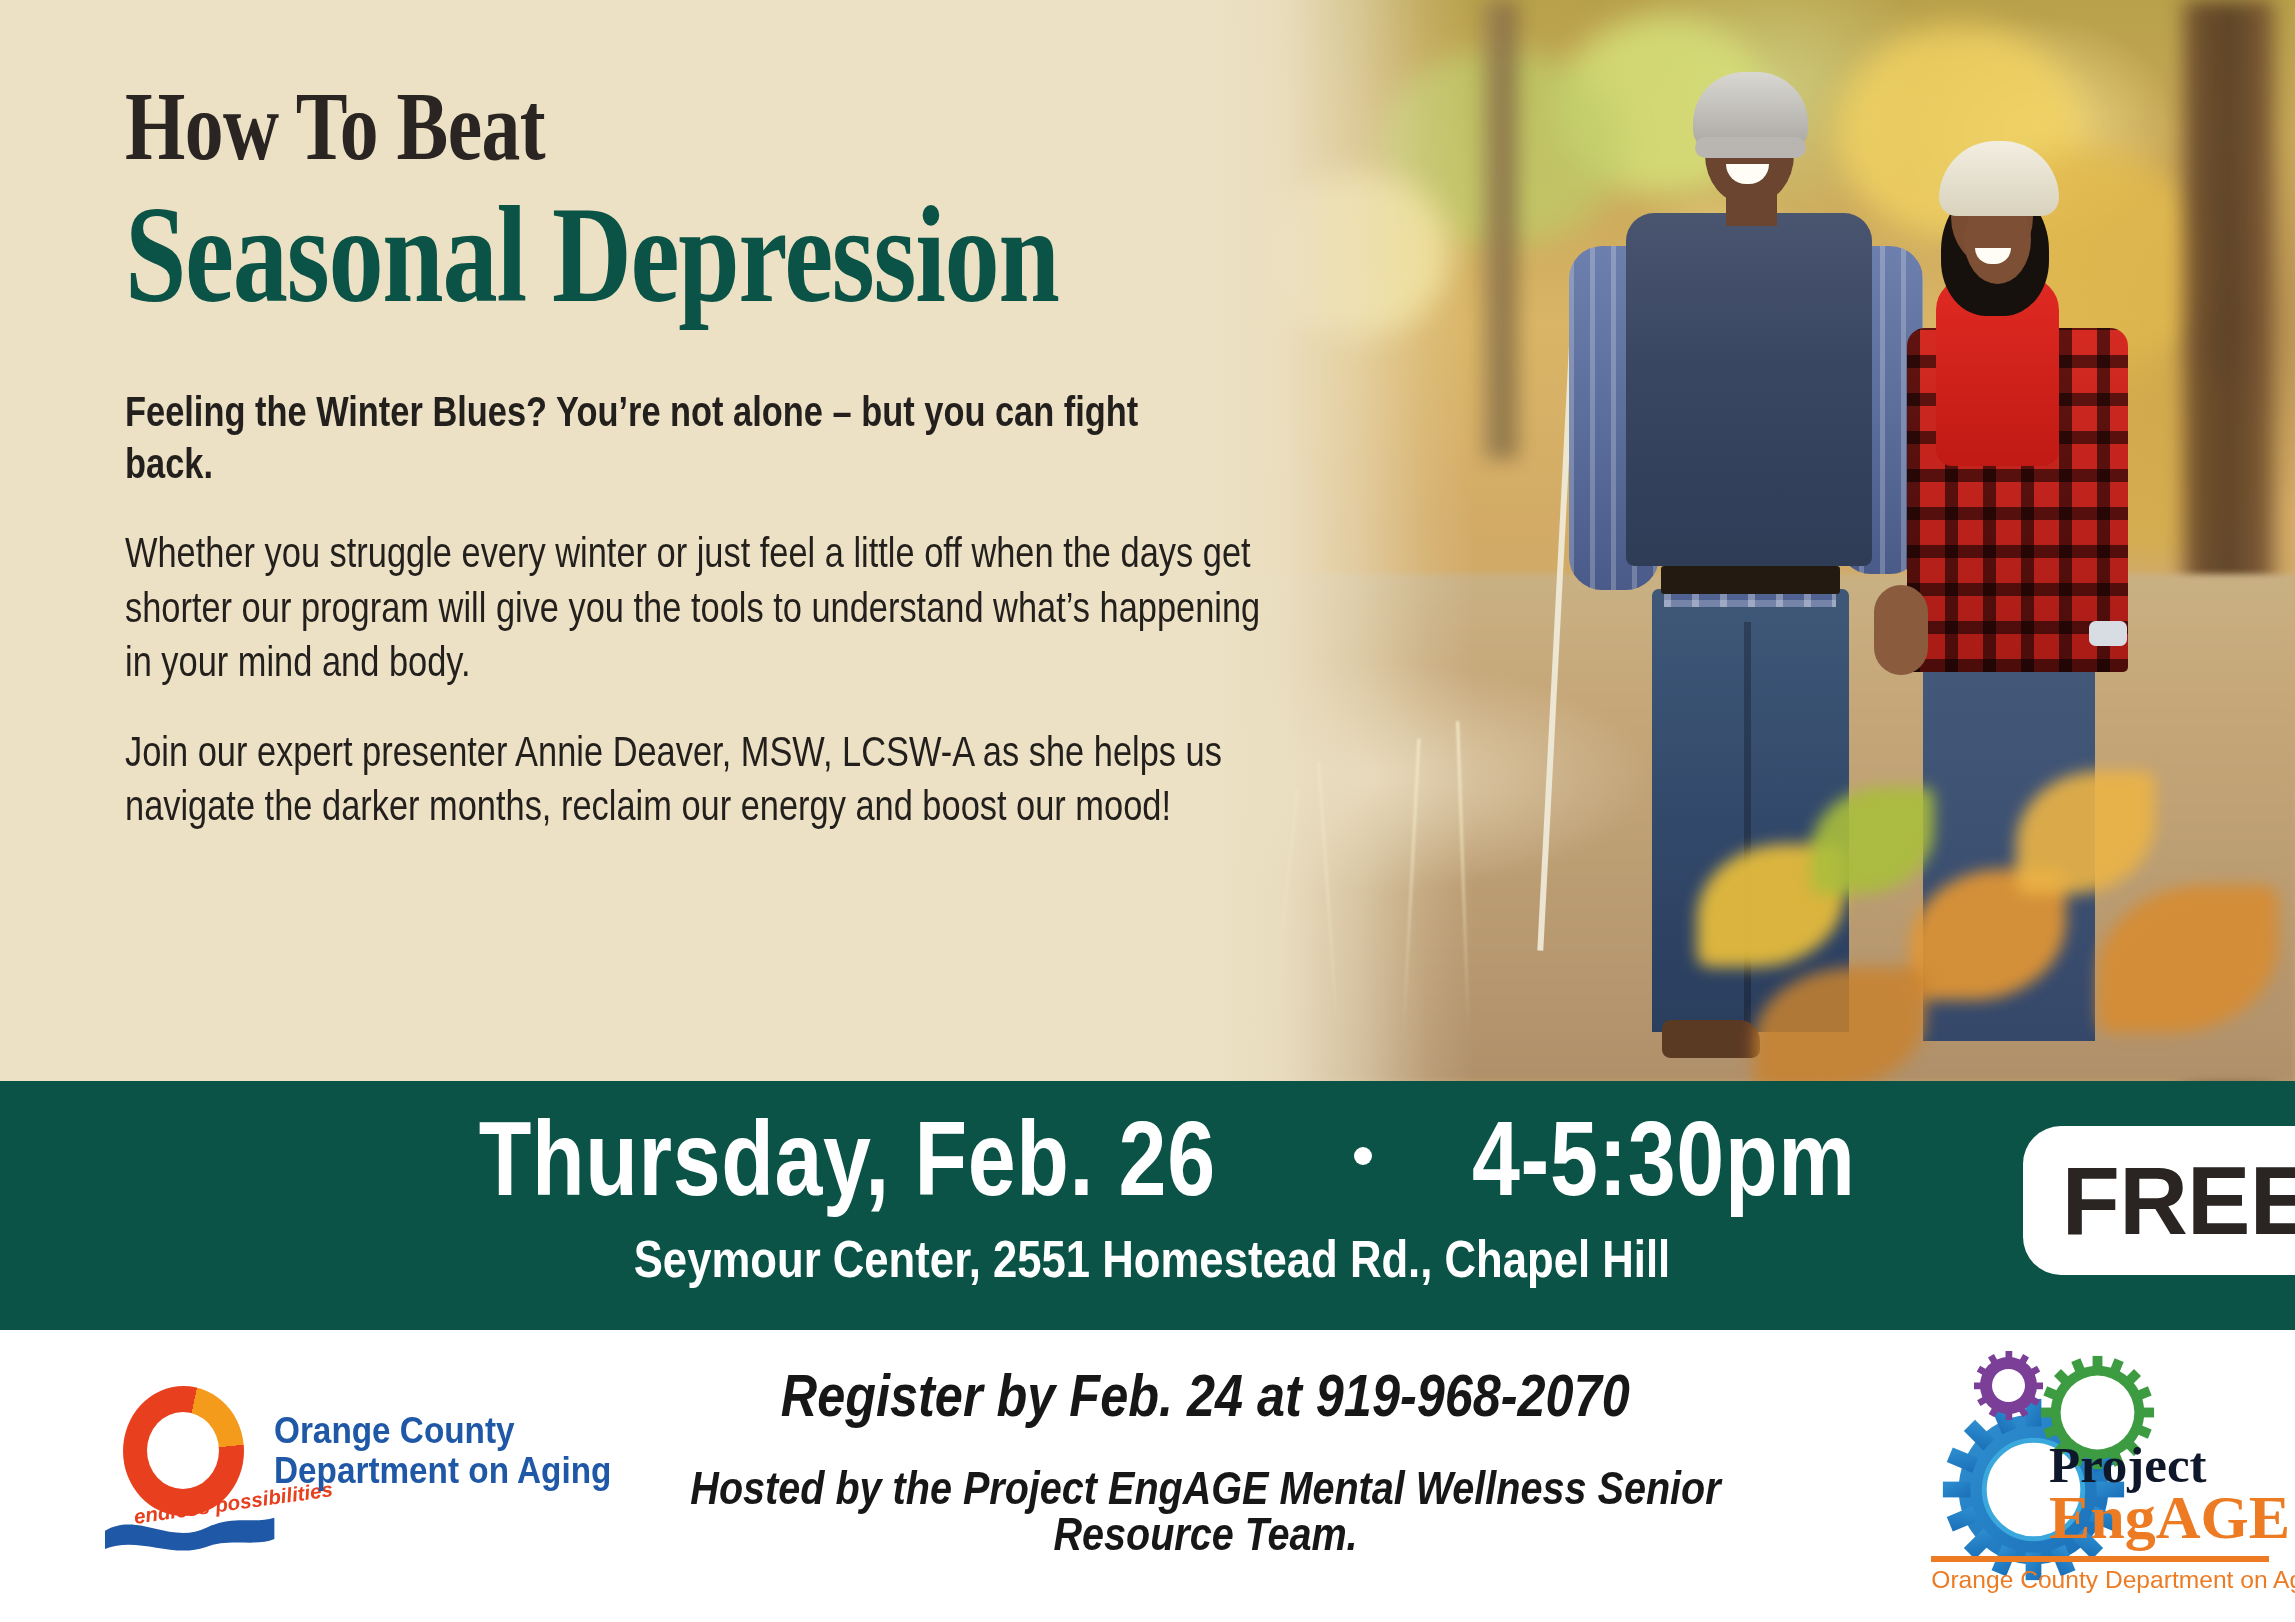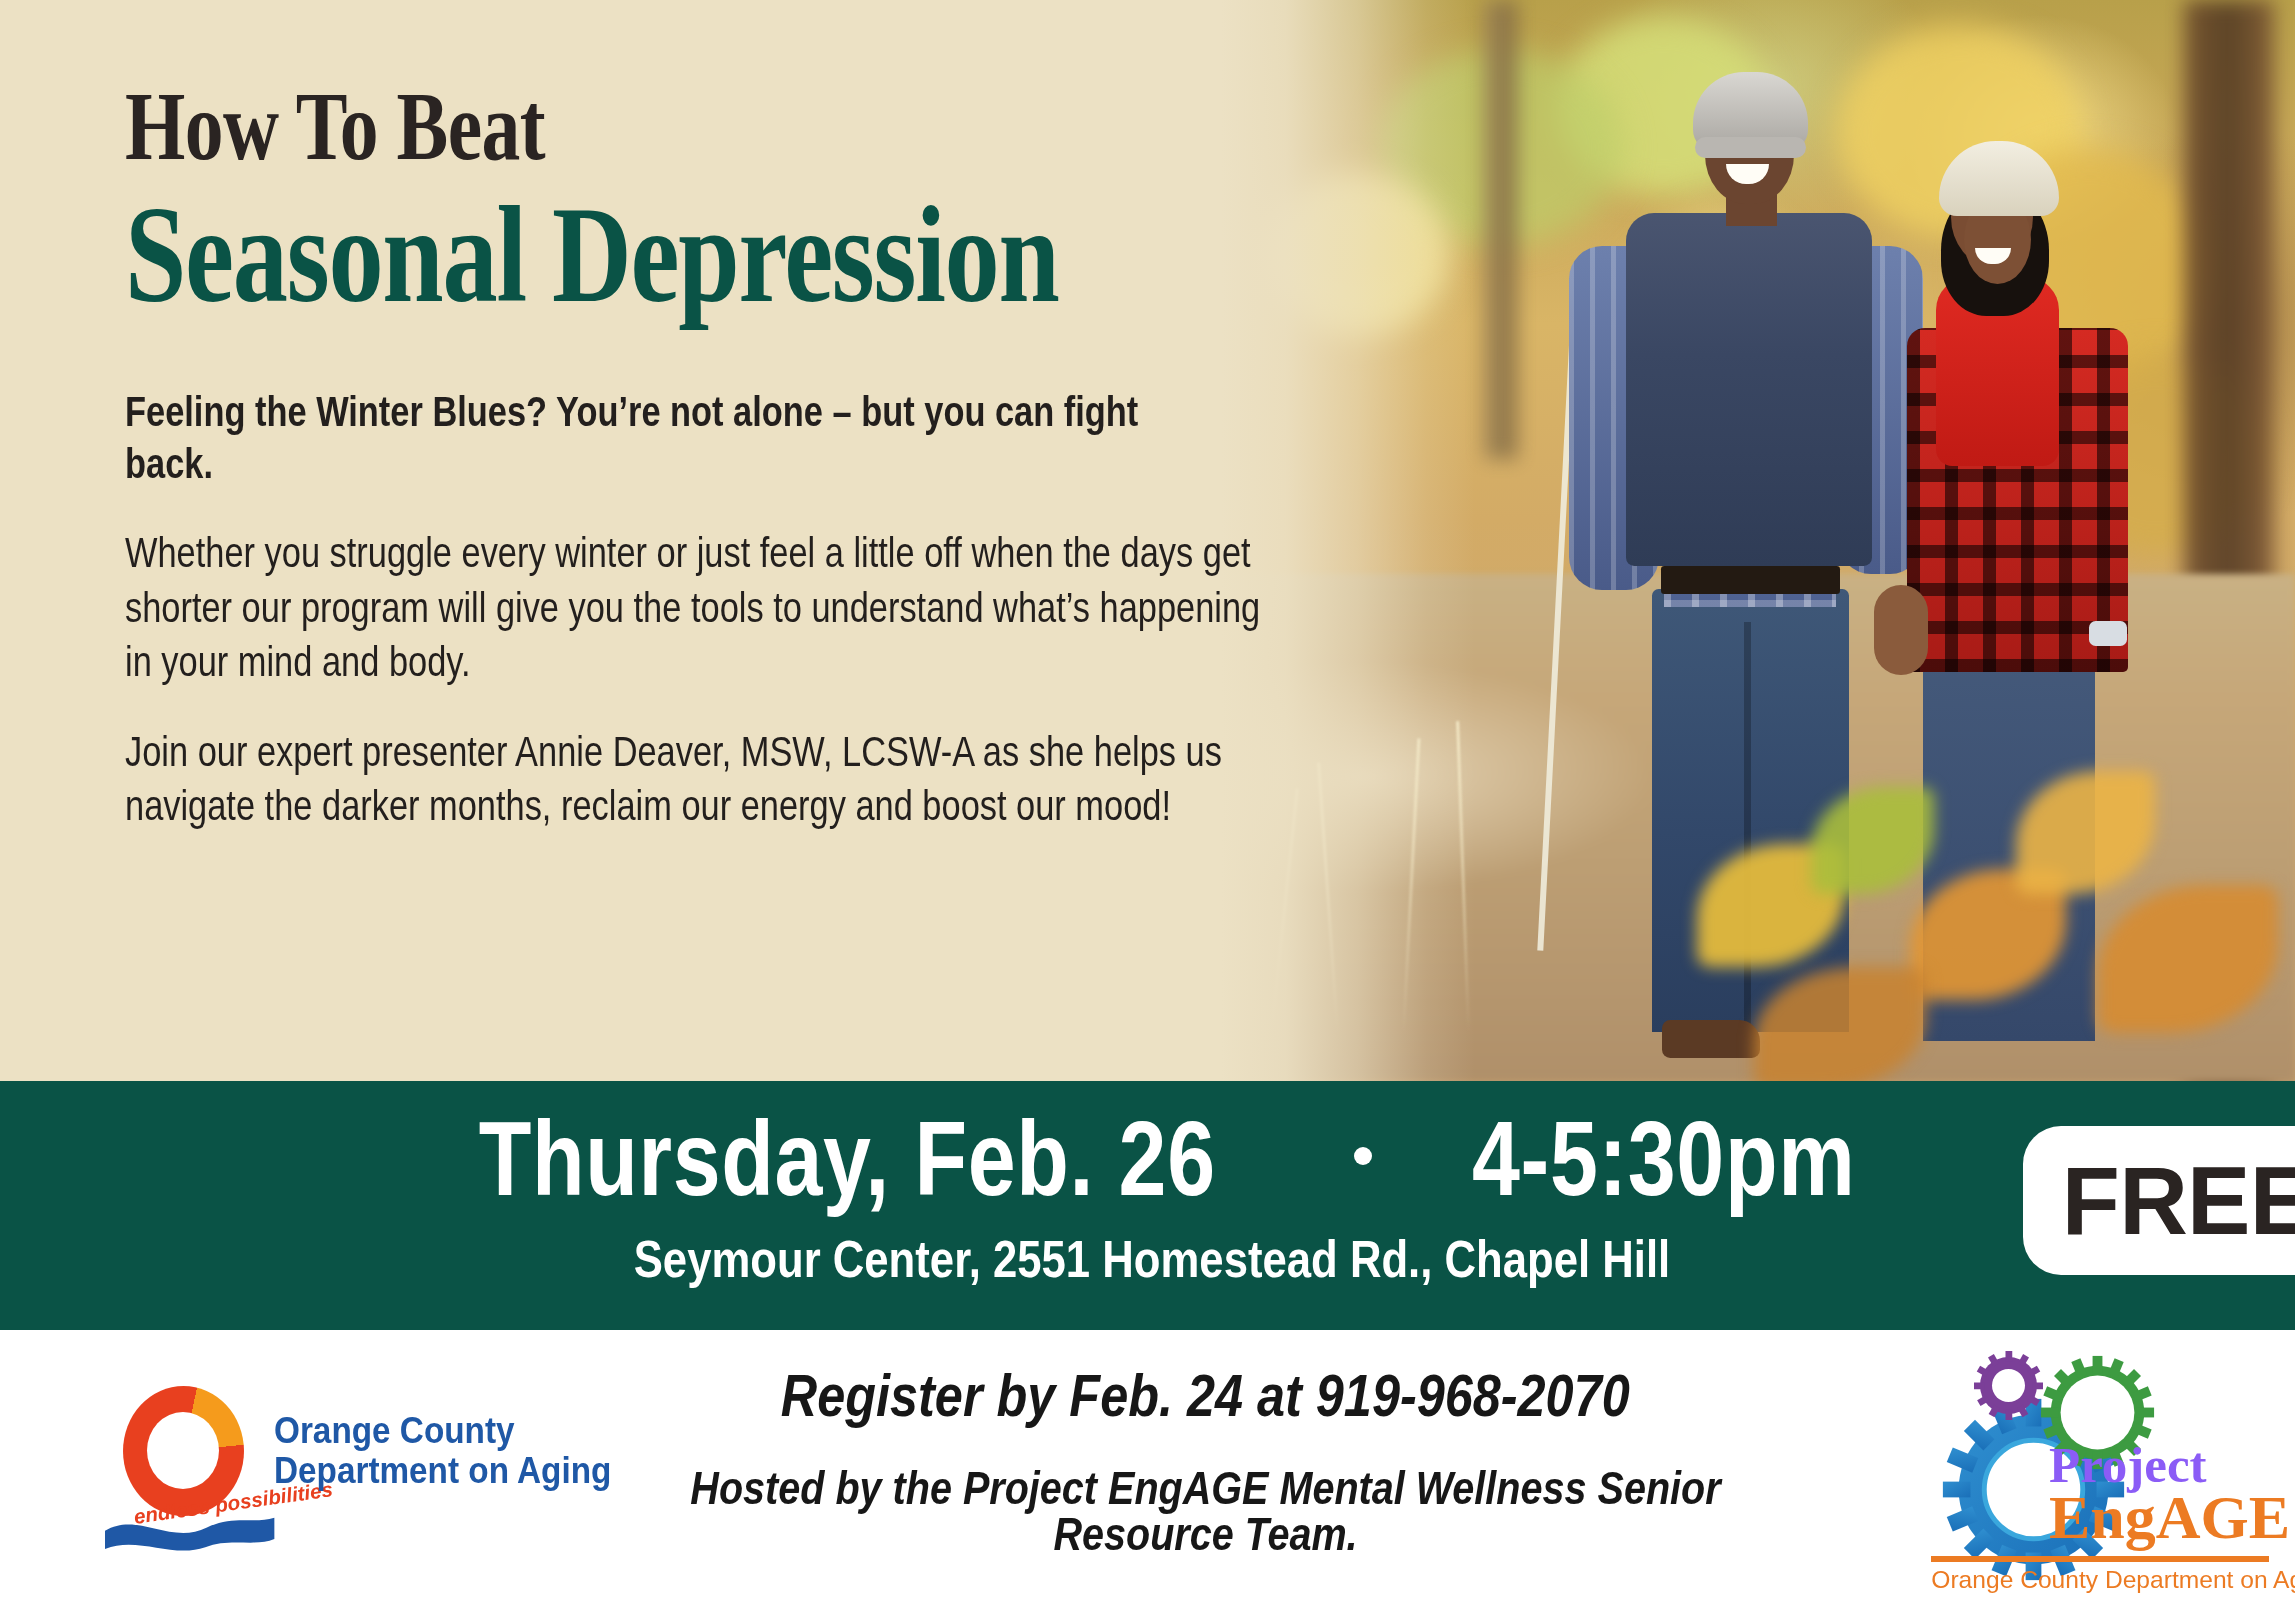--- a/index.html
+++ b/index.html
@@ -152,21 +152,21 @@
   .oc-wave svg{position:absolute;left:0;top:0;}
   .oc-tag{position:absolute;left:19.7px;top:105px;font-family:"Liberation Sans",sans-serif;font-weight:bold;
     font-style:italic;font-size:20.5px;color:#e8401f;transform:rotate(-8deg);white-space:nowrap;}
   .oc-name{position:absolute;left:161px;top:24.6px;font-family:"Liberation Sans",sans-serif;font-weight:bold;
     font-size:37px;line-height:1.08;color:#1f58a6;transform:scaleX(.9);transform-origin:left top;white-space:nowrap;}
 
   
   .pe-logo{position:absolute;left:1928px;top:18px;width:353px;height:238px;}
   .gear{position:absolute;}
   .pe-word1{position:absolute;left:121px;top:92px;font-family:"Liberation Serif",serif;font-weight:bold;
-    font-size:51px;color:#8b5cf6;line-height:1;}
+    font-size:51px;color:#0f172a;line-height:1;}
   .pe-word2{position:absolute;left:121px;top:138px;font-family:"Liberation Serif",serif;font-weight:bold;
     font-size:62px;color:#ec7b23;line-height:1;}
   .pe-rule{position:absolute;left:3.3px;top:208px;width:338px;height:5.7px;background:#ec7b23;}
   .pe-tag{position:absolute;left:3.3px;top:218px;width:338px;text-align:center;
     font-family:"Liberation Sans",sans-serif;font-size:24.6px;color:#ec7b23;white-space:nowrap;}
 </style>
 </head>
 <body>
 
 <div class="poster">

